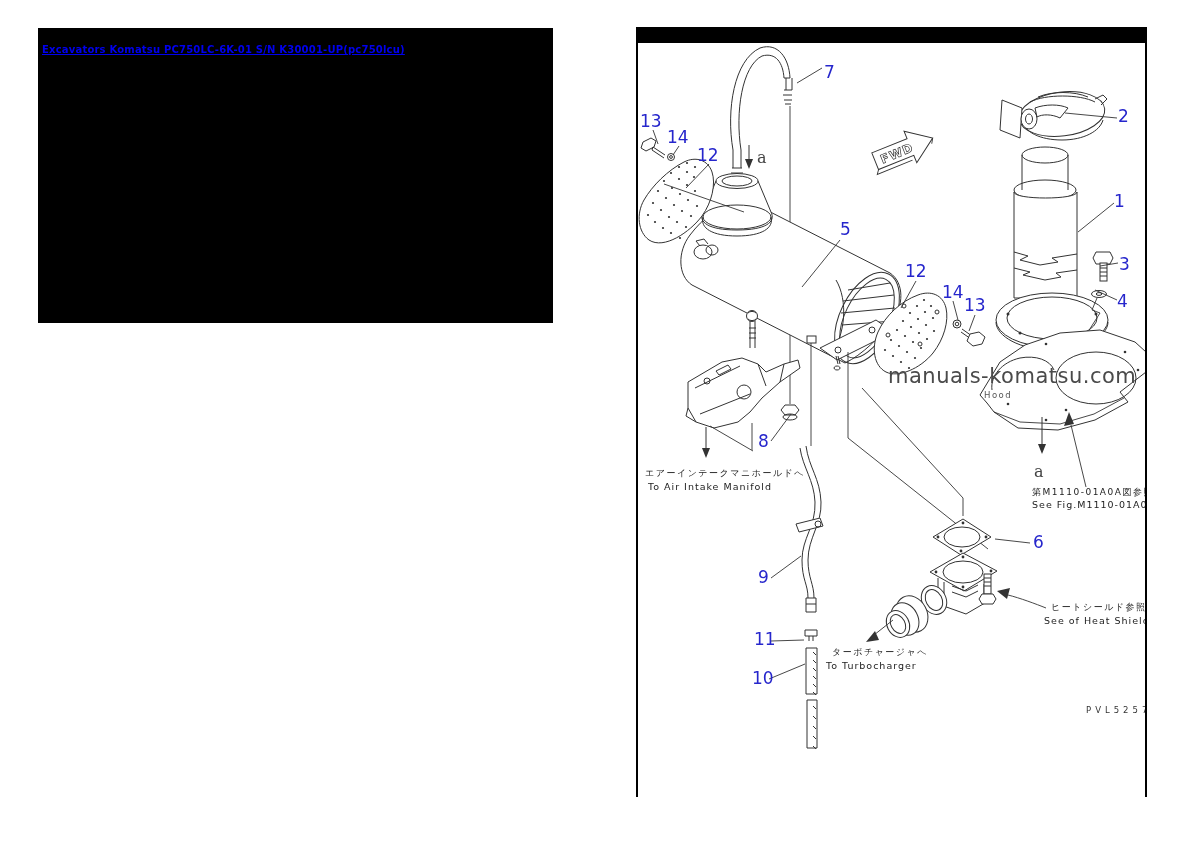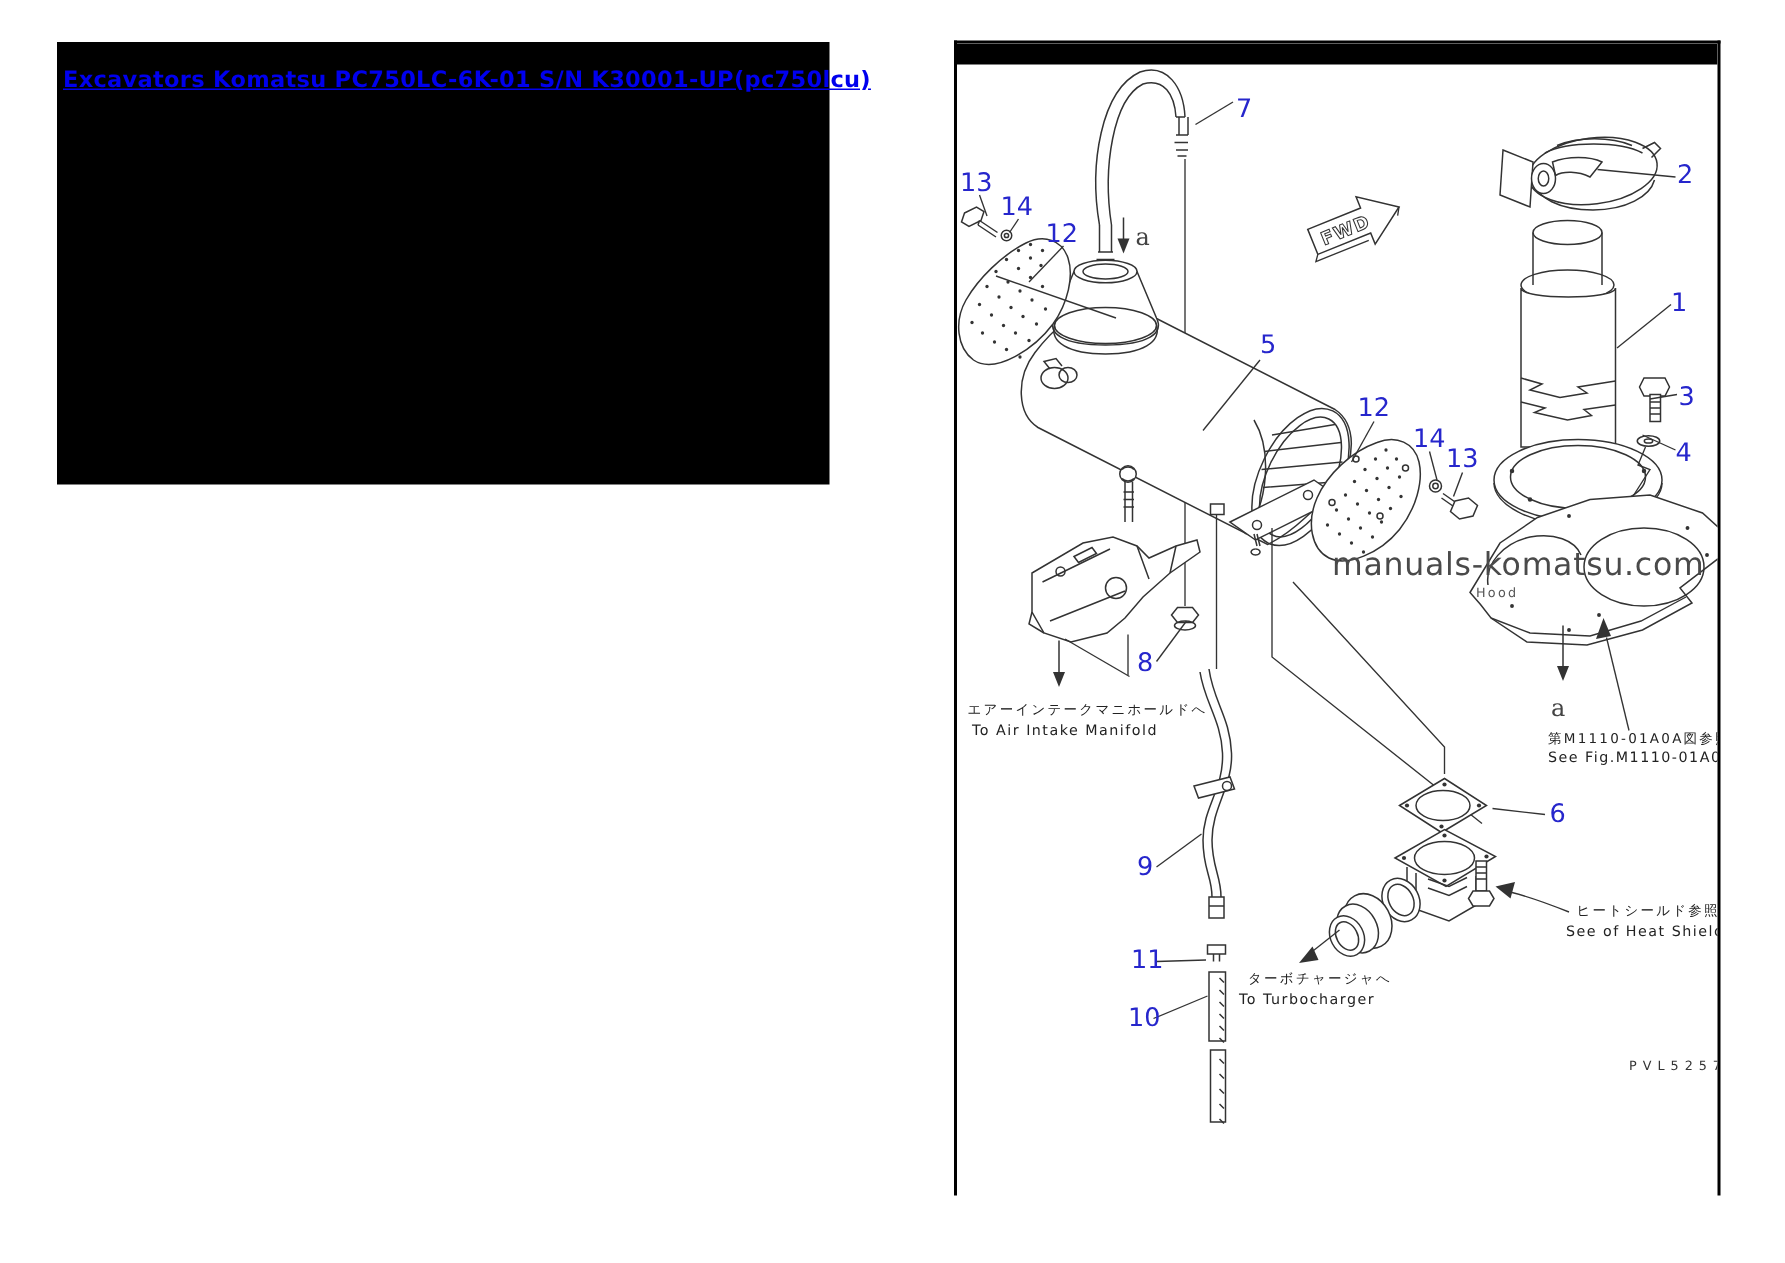--- a/index.html
+++ b/index.html
@@ -6,21 +6,21 @@
   body{
     width:1190px;height:842px;position:relative;background:#ffffff;
     font-family:"DejaVu Sans", sans-serif;overflow:hidden;
   }
   .black-box{
     position:absolute;left:38px;top:28px;width:515px;height:295px;
     background:#000000;
   }
   .model-link{
     position:absolute;left:4px;top:16px;
-    font-size:15px;color:#0000ee;text-decoration:underline;
+    font-size:10px;color:#0000ee;text-decoration:underline;
     font-weight:bold;letter-spacing:0.2px;white-space:nowrap;cursor:pointer;
   }
   .diagram-frame{
     position:absolute;left:636px;top:27px;width:511px;height:770px;
     border:2px solid #000;border-bottom:none;box-sizing:border-box;
     background:#fff;
   }
   .diagram-frame svg{position:absolute;left:0;top:0;}
   .ln{stroke:#333;fill:none;stroke-width:1;}
   .thin{stroke:#333;fill:none;stroke-width:0.9;}

